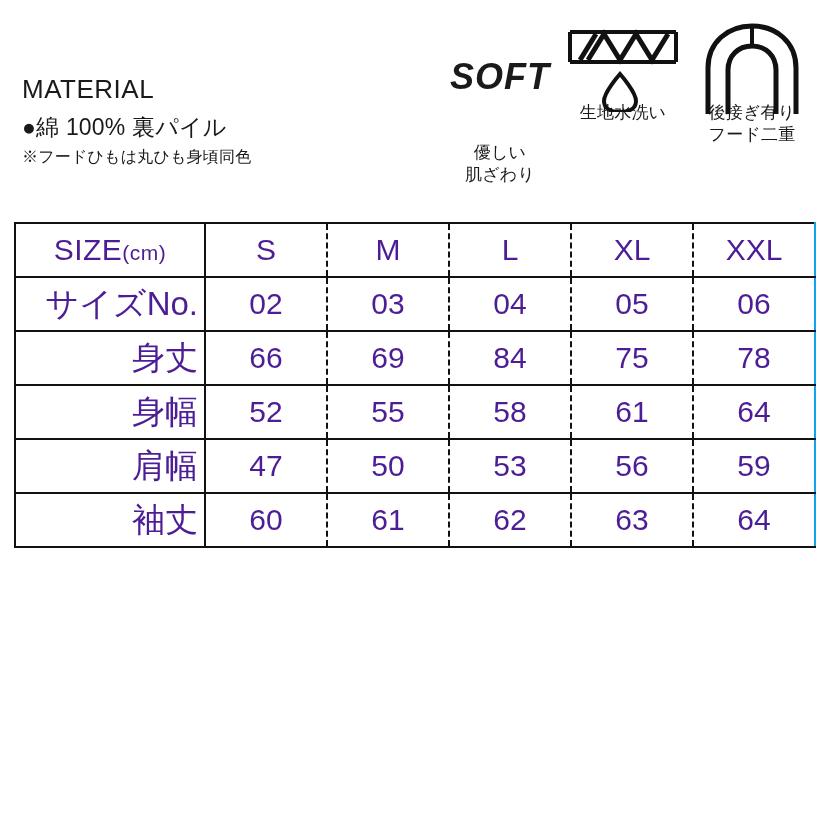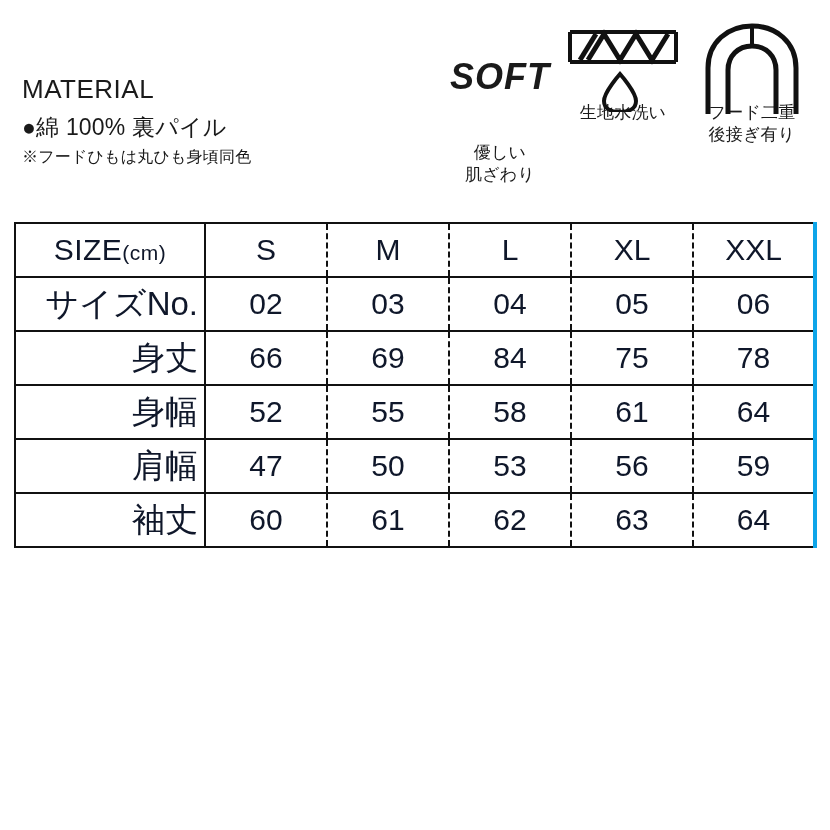--- a/index.html
+++ b/index.html
@@ -93,32 +93,32 @@
     border-collapse: collapse;
     table-layout: fixed;
   }
   .size-table td, .size-table th {
     border: 2px solid #111111;
     text-align: center;
     font-weight: normal;
     padding: 0;
     height: 52px;
     font-size: 30px;
-    color: #0f172a;
+    color: #4c1d95;
   }
   .size-table col.c-label { width: 190px; }
   .size-table col.c-val   { width: 122px; }
 
   
   .size-table td.val, .size-table th.val {
     border-left: 2px dashed #111111;
     border-right: 2px dashed #111111;
   }
   .size-table td.val.last, .size-table th.val.last {
-    border-right: 4px solid #0ea5e9;
+    border-right: 2px solid #0ea5e9;
   }
   .size-table td.label, .size-table th.label {
     border-right: 2px solid #111111;
     text-align: right;
     padding-right: 6px;
   }
 
   .hdr-size {
     font-size: 32px;
     letter-spacing: 0.5px;
@@ -174,22 +174,22 @@
       <span class="icon-art">
         <svg width="132" height="100" viewBox="0 0 132 100" xmlns="http://www.w3.org/2000/svg">
 
           <path d="M22 98 L22 52 C22 26 42 10 66 10 C90 10 110 26 110 52 L110 98" fill="none" stroke="#111" stroke-width="5"></path>
 
           <path d="M42 98 L42 54 C42 40 52 30 66 30 C80 30 90 40 90 54 L90 98" fill="none" stroke="#111" stroke-width="5"></path>
 
           <path d="M66 10 L66 30" fill="none" stroke="#111" stroke-width="4"></path>
         </svg>
       </span>
+      <div class="icon-caption">後接ぎ有り</div>
       <div class="icon-caption">フード二重</div>
-      <div class="icon-caption">後接ぎ有り</div>
     </div>
 
   </div>
 </div>
 
 <table class="size-table">
   <colgroup>
     <col class="c-label">
     <col class="c-val">
       <col class="c-val">

